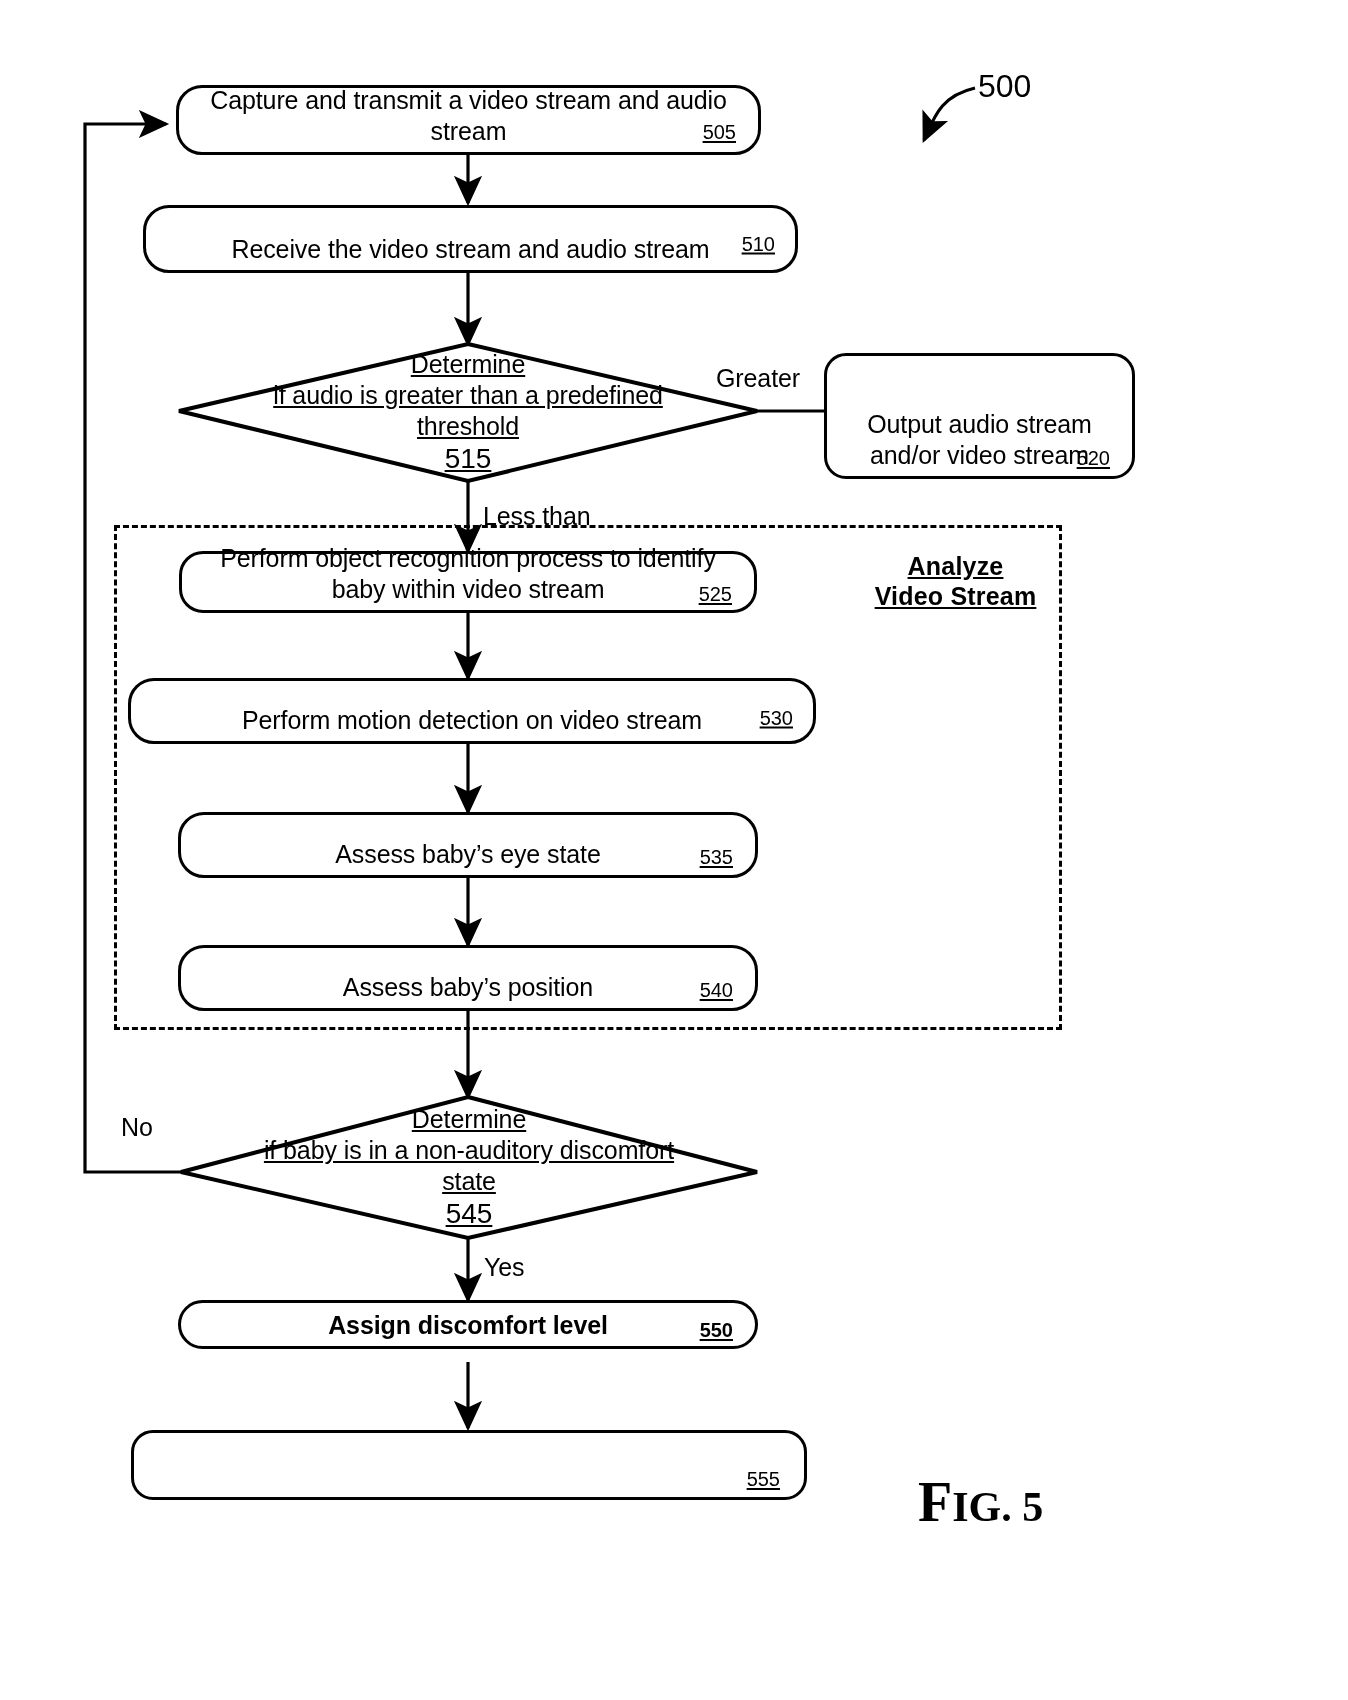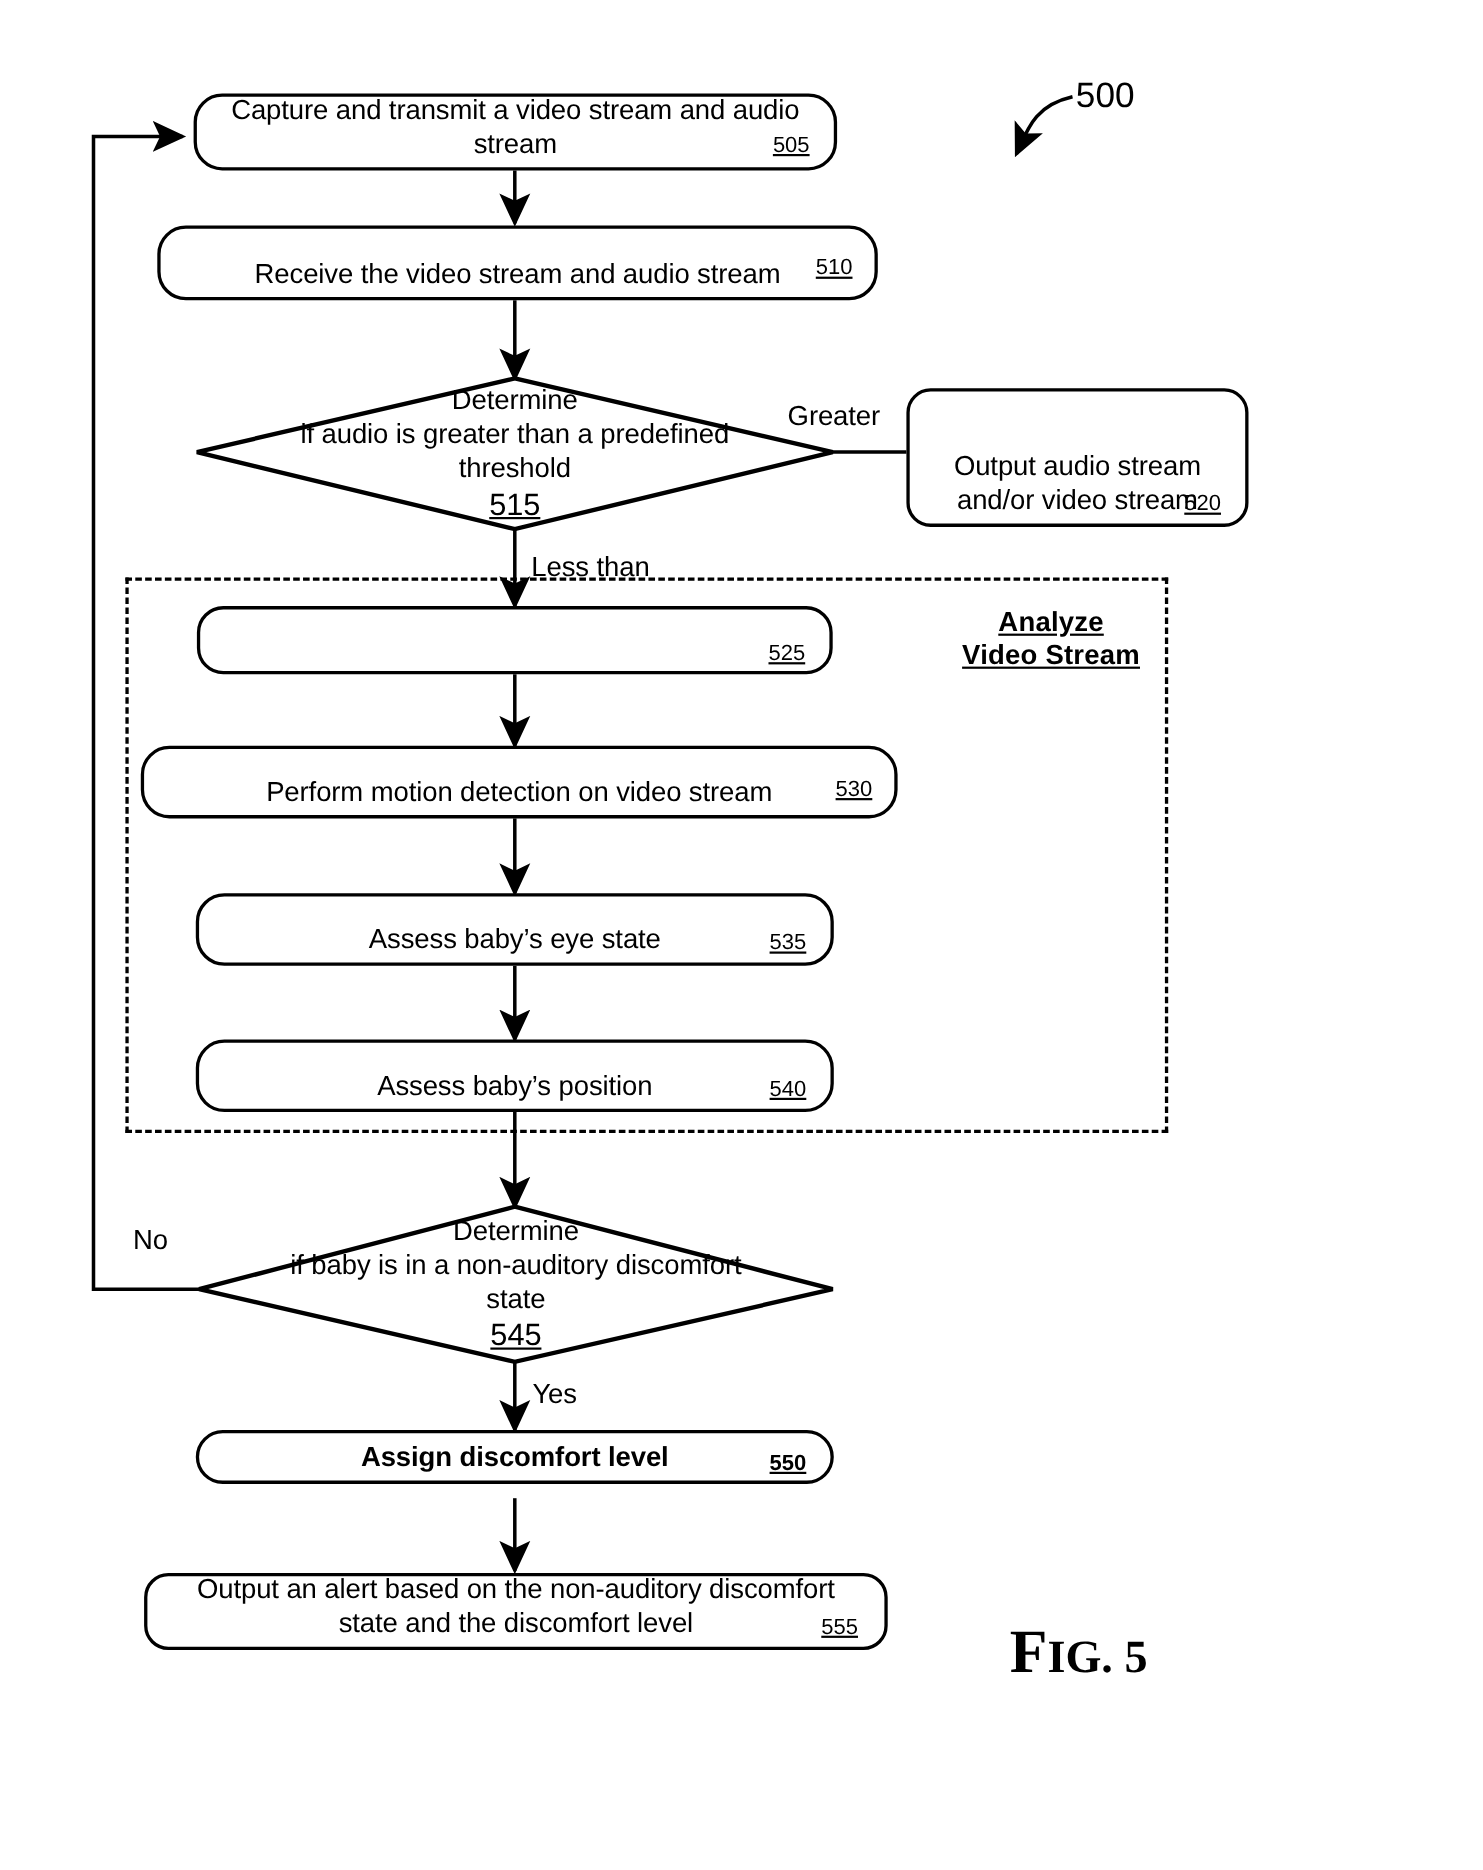--- a/index.html
+++ b/index.html
@@ -68,20 +68,21 @@
     width: 100%;
     height: 100%;
     display: flex;
     flex-direction: column;
     align-items: center;
     justify-content: center;
     font-size: 25px;
     line-height: 1.24;
     text-align: center;
     letter-spacing: -0.1px;
+    text-decoration: underline;
   }
   .diamond-wrap .dia-num {
     font-size: 28px;
     text-decoration: underline;
     text-underline-offset: 2px;
   }
   
   .group-box {
     position: absolute;
     box-sizing: border-box;
@@ -186,20 +187,22 @@
     </div>
   </div>
 
   <div class="node" style="left:824px; top:353px; width:311px; height:126px; border-radius:22px;">
     <span class="node-text" style="">Output audio stream
 and/or video stream</span>
     <span class="node-num num-br" style="bottom:6px;">520</span>
   </div>
 
   <div class="node" style="left:179px; top:551px; width:578px; height:62px; border-radius:24px;">
+    <span class="node-text">Perform object recognition process to identify
+baby within video stream</span>
     <span class="node-num num-br" style="bottom:4px;">525</span>
   </div>
 
   <div class="node" style="left:128px; top:678px; width:688px; height:66px;">
     <span class="node-text">Perform motion detection on video stream</span>
     <span class="node-num num-cr" style="right:20px; top:62%;">530</span>
   </div>
 
   <div class="node" style="left:178px; top:812px; width:580px; height:66px;">
     <span class="node-text">Assess baby’s eye state</span>
@@ -219,22 +222,20 @@
       <span class="dia-num">545</span>
     </div>
   </div>
 
   <div class="node" style="left:178px; top:1300px; width:580px; height:49px;font-weight:bold;">
     <span class="node-text">Assign discomfort level</span>
     <span class="node-num num-br" style="bottom:4px;">550</span>
   </div>
 
   <div class="node" style="left:131px; top:1430px; width:676px; height:70px; border-radius:22px;">
-    <span class="node-text">Output an alert based on the non-auditory discomfort
-state and the discomfort level</span>
     <span class="node-num num-br" style="bottom:6px; right:24px;">555</span>
   </div>
 
   <div class="edge-label" style="left:716px; top:364px;">Greater</div>
   <div class="edge-label" style="left:483px; top:502px;">Less than</div>
   <div class="edge-label" style="left:121px; top:1113px;">No</div>
   <div class="edge-label" style="left:484px; top:1253px;">Yes</div>
 
   <div class="ref-500" style="left:978px; top:68px;">500</div>
 

